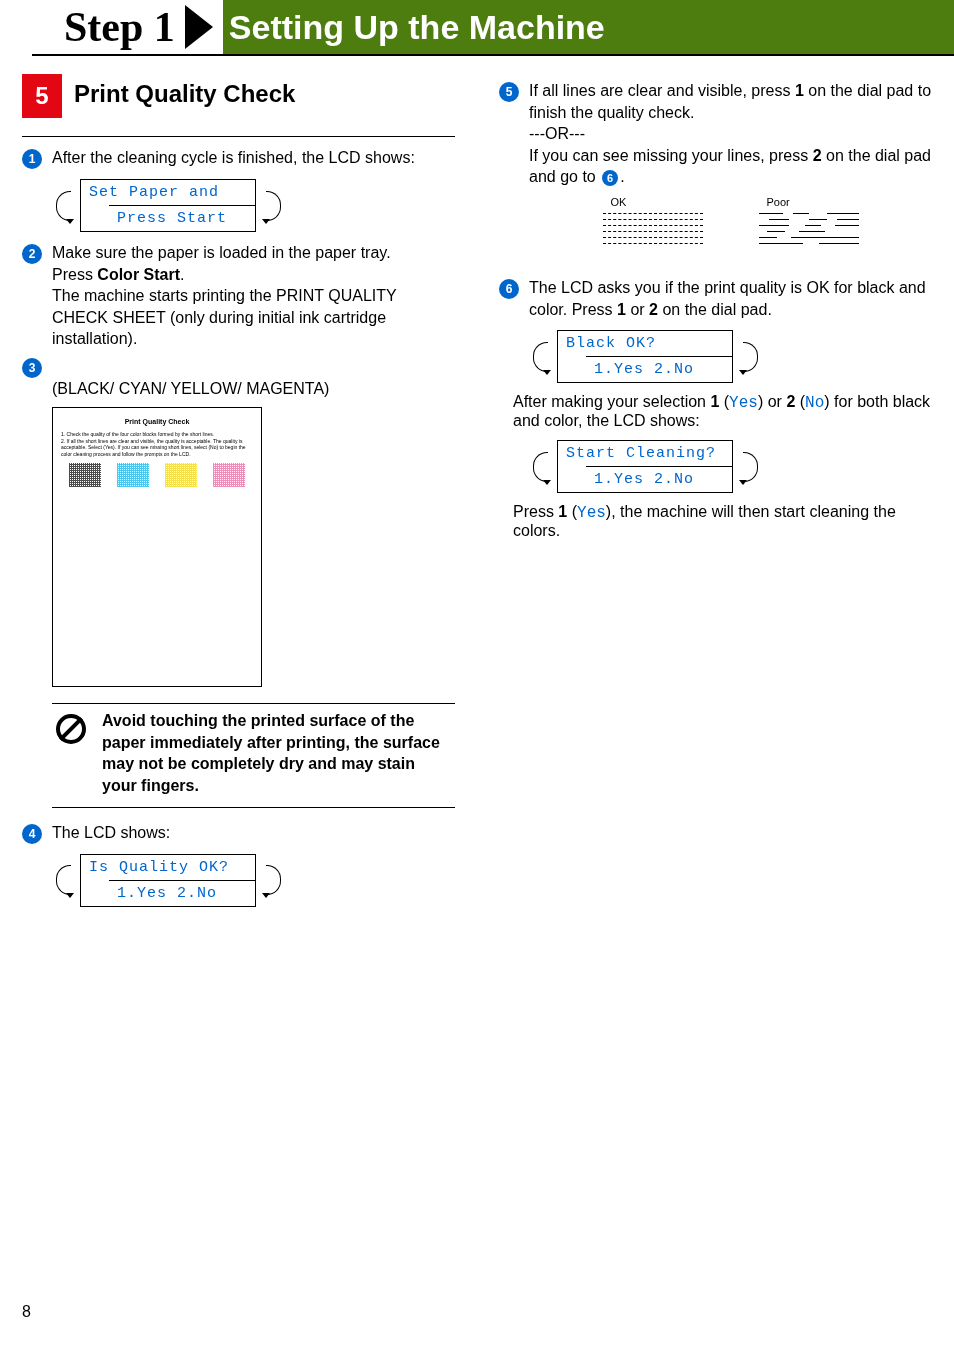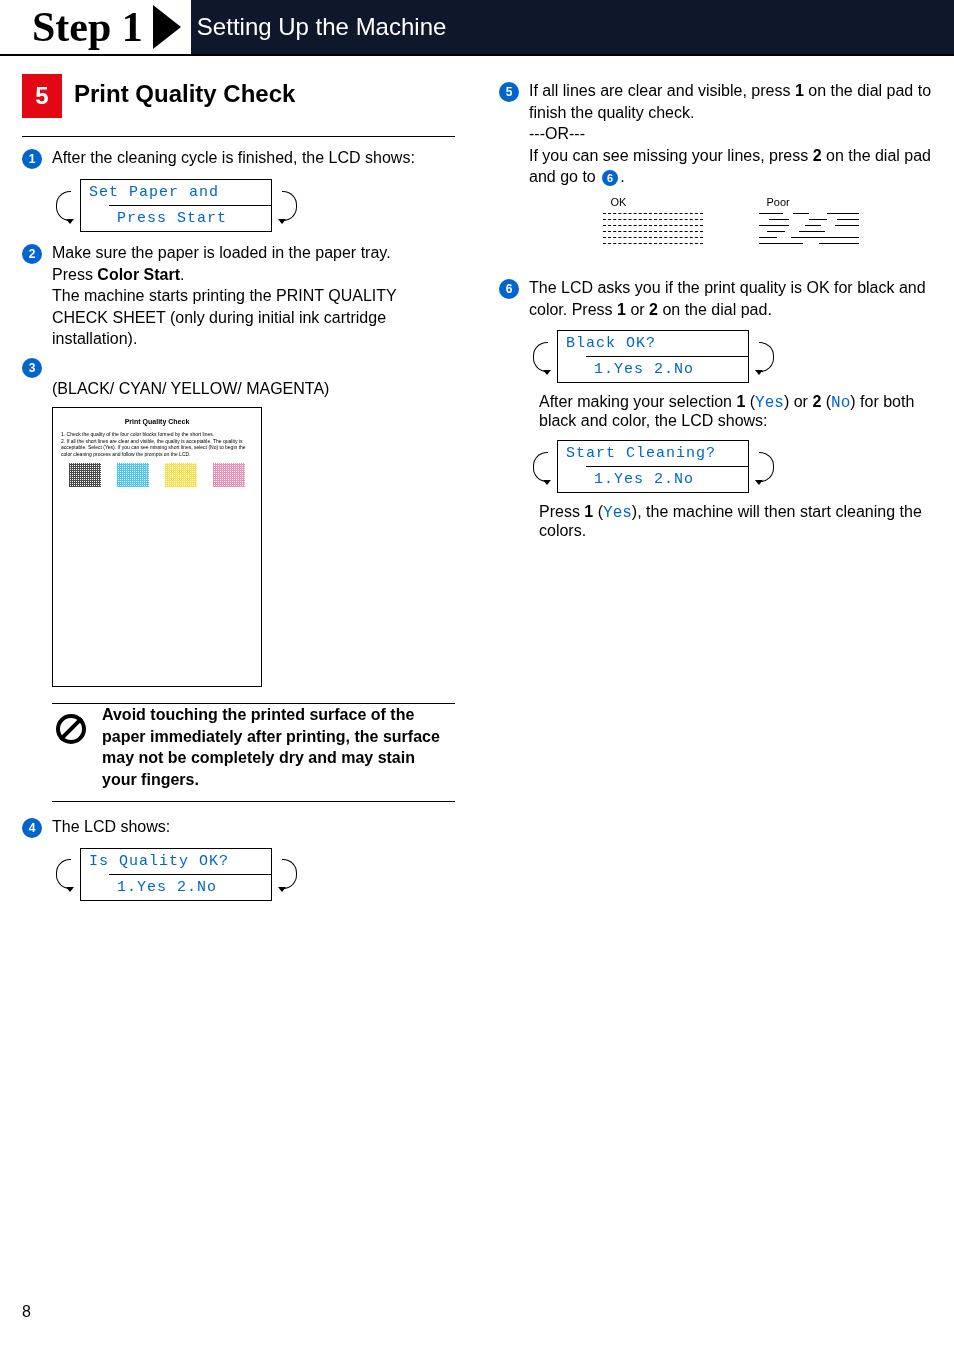--- a/index.html
+++ b/index.html
@@ -11,40 +11,41 @@
     position: relative;
     color: #000;
     font-size: 16px;
   }
   .header {
     display: flex;
     align-items: center;
     border-bottom: 2px solid #000;
     height: 56px;
     padding-left: 32px;
+    margin-left: 32px;
   }
   .step-label {
     font-family: "Times New Roman", Times, serif;
     font-weight: bold;
     font-size: 42px;
     margin-right: 6px;
   }
   .chevron {
     width: 0; height: 0;
     border-top: 22px solid transparent;
     border-bottom: 22px solid transparent;
     border-left: 28px solid #000;
     margin-left: 4px;
     margin-right: 10px;
   }
   .header-title {
-    font-size: 24px;
-    font-weight: normal;
+    font-size: 34px;
+    font-weight: bold;
     color: #fff;
-    background: #0f172a;
+    background: #4d7c0f;
     flex: 1;
     align-self: stretch;
     display: flex;
     align-items: center;
     padding-left: 6px;
   }
   .content {
     display: flex;
     padding-top: 18px;
   }
@@ -97,21 +98,21 @@
     border-radius: 50%;
     background: #0066cc;
     color: #fff;
     font-size: 11px;
     font-weight: bold;
     align-items: center; justify-content: center;
     vertical-align: middle;
     margin: 0 2px;
   }
   .step-text { flex: 1; line-height: 1.35; }
-  .indent { margin-left: 40px; margin-top: 6px; }
+  .indent { margin-left: 14px; margin-top: 6px; }
   .lcd-wrap {
     display: flex;
     align-items: center;
     margin: 10px 0 10px 30px;
     gap: 8px;
   }
   .lcd-arrow-left, .lcd-arrow-right {
     width: 20px; height: 42px;
     position: relative;
   }
@@ -142,21 +143,21 @@
   .lcd-arrow-right::after {
     content: ""; position: absolute;
     width: 0; height: 0;
     border-top: 5px solid #000;
     border-left: 4px solid transparent;
     border-right: 4px solid transparent;
     left: -2px; top: 34px;
   }
   .lcd-box {
     border: 1.5px solid #000;
-    width: 192px;
+    width: 176px;
   }
   .lcd-line {
     font-family: "Courier New", monospace;
     color: #0066cc;
     font-size: 15px;
     padding: 4px 8px;
     letter-spacing: 1px;
   }
   .lcd-line + .lcd-line { border-top: 1.5px solid #000; margin-left: 28px; }
   .sheet {
@@ -183,21 +184,21 @@
     opacity: 0.7;
   }
   .sw-black { color: #000; }
   .sw-cyan { color: #00aee6; }
   .sw-yellow { color: #f4d500; }
   .sw-magenta { color: #e0609b; }
   .caution-box {
     border-top: 1px solid #000;
     border-bottom: 1px solid #000;
     margin: 16px 0 14px 30px;
-    padding: 0 4px 10px 50px;
+    padding: 6px 4px 10px 50px;
     position: relative;
     font-weight: bold;
     line-height: 1.35;
   }
   .prohibit-icon {
     position: absolute;
     left: 4px; top: 10px;
     width: 30px; height: 30px;
     border: 4px solid #000;
     border-radius: 50%;

